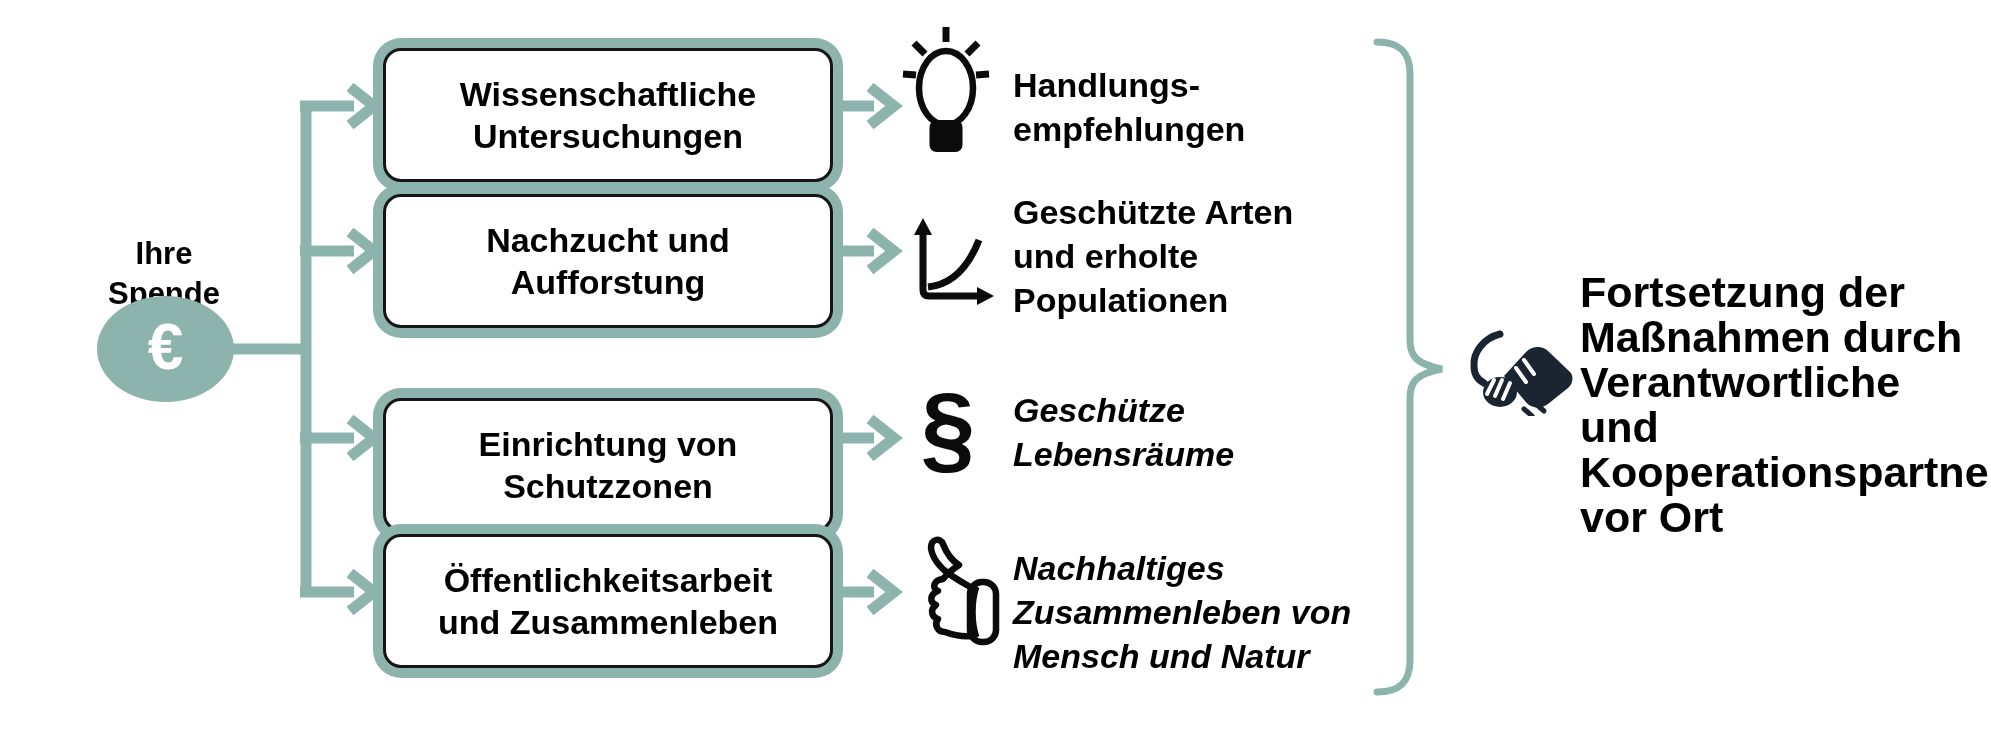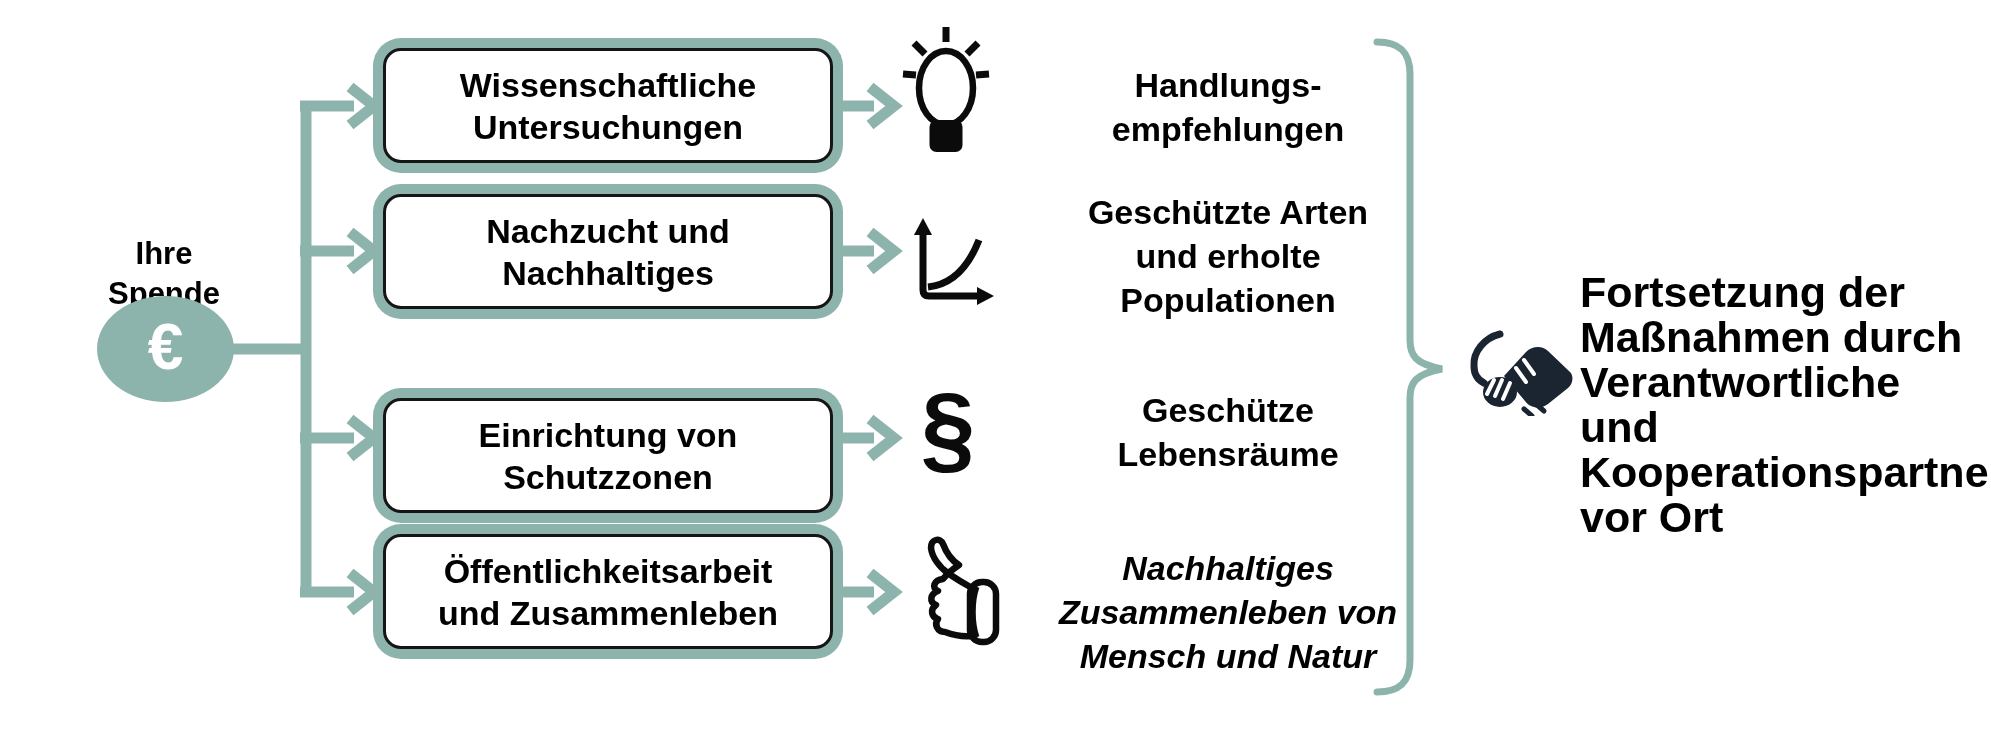--- a/index.html
+++ b/index.html
@@ -14,32 +14,32 @@
     left:38px; top:190px; width:252px; text-align:center;
     font-size:31px; line-height:40px; font-weight:700;margin-top:44px;
   }
   #euro-circle{
     left:97px; top:296px; width:137px; height:106px; border-radius:50%;
     background:var(--teal,#8DB4AC); display:flex; align-items:center; justify-content:center;
   }
   #euro-circle .sym{color:#ffffff; font-size:64px; font-weight:700; line-height:1; padding-bottom:4px;}
 
   .flowbox{
-    left:383px; width:450px; height:115px; background:#ffffff;
+    left:383px; width:450px; height:134px; background:#ffffff;
     border:3px solid #151515; border-radius:18px;
     box-shadow:0 0 0 10px var(--teal,#8DB4AC);
     display:flex; align-items:center; justify-content:center; text-align:center;
     font-size:34px; line-height:42px; font-weight:700; box-sizing:border-box;
   }
   #box-1{top:48px;} #box-2{top:194px;} #box-3{top:382px;margin-top:16px;} #box-4{top:534px;}
 
   .outcome{
-    left:1013px; width:430px; font-size:34px; line-height:44px; font-weight:700;text-align:center;
+    left:1013px; width:430px; font-size:34px; line-height:44px; font-weight:700;
   }
-  #outcome-1{top:63px;} #outcome-2{top:190px;} #outcome-3{top:388px;} #outcome-4{top:546px;font-style:italic;}
+  #outcome-1{top:63px;} #outcome-2{top:190px;} #outcome-3{top:388px;font-style:italic;} #outcome-4{top:546px;font-style:italic;}
 
   #paragraph-box{
     left:915px; top:372px; width:66px; height:112px; text-align:center;
     font-size:98px; line-height:112px; font-weight:700; color:#0b0b0b;
   }
 
   #conclusion-text{
     left:1580px; top:270px; width:405px;
     font-size:43px; line-height:45px; font-weight:700;
   }
@@ -105,21 +105,21 @@
 
   <div class="abs ml" id="spende-label">Ihre
 Spende</div>
   <div class="abs" id="euro-circle">
     <span class="sym">€</span>
   </div>
 
   <div class="abs flowbox ml" id="box-1">Wissenschaftliche
 Untersuchungen</div>
   <div class="abs flowbox ml" id="box-2">Nachzucht und
-Nachhaltiges</div>
+Aufforstung</div>
   <div class="abs flowbox ml" id="box-3">Einrichtung von
 Schutzzonen</div>
   <div class="abs flowbox ml" id="box-4">Öffentlichkeitsarbeit
 und Zusammenleben</div>
 
   <div class="abs" style="left:900px;top:24px">
     <svg width="92" height="134" viewBox="0 0 92 134">
       <line class="ink" x1="46" y1="18" x2="46" y2="3" stroke-width="7"></line>
       <line class="ink" x1="25" y1="30" x2="14" y2="19" stroke-width="7"></line>
       <line class="ink" x1="67" y1="30" x2="78" y2="19" stroke-width="7"></line>

